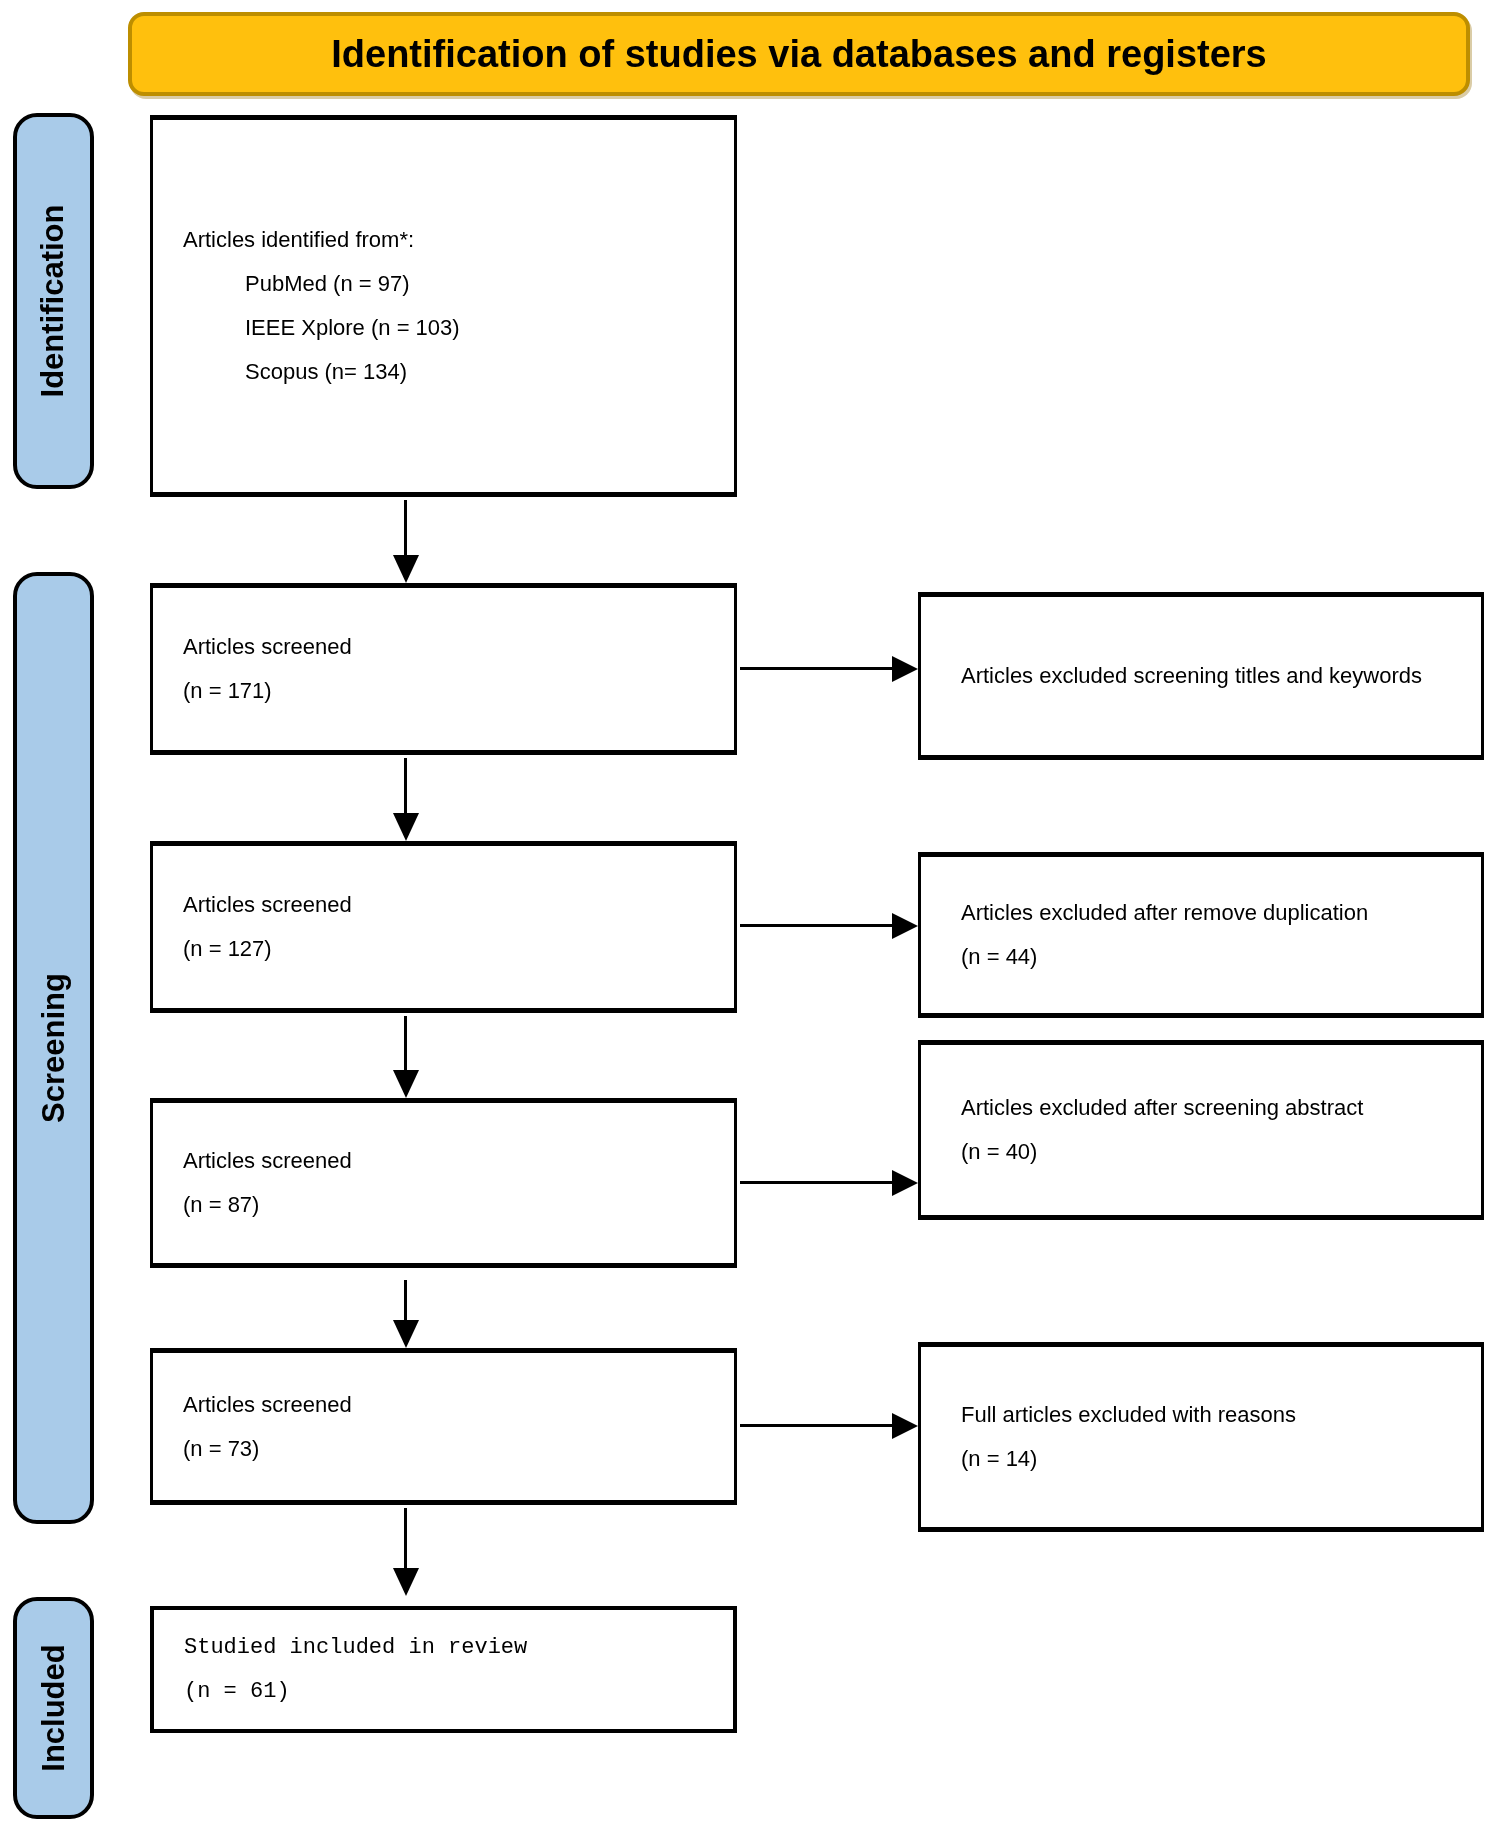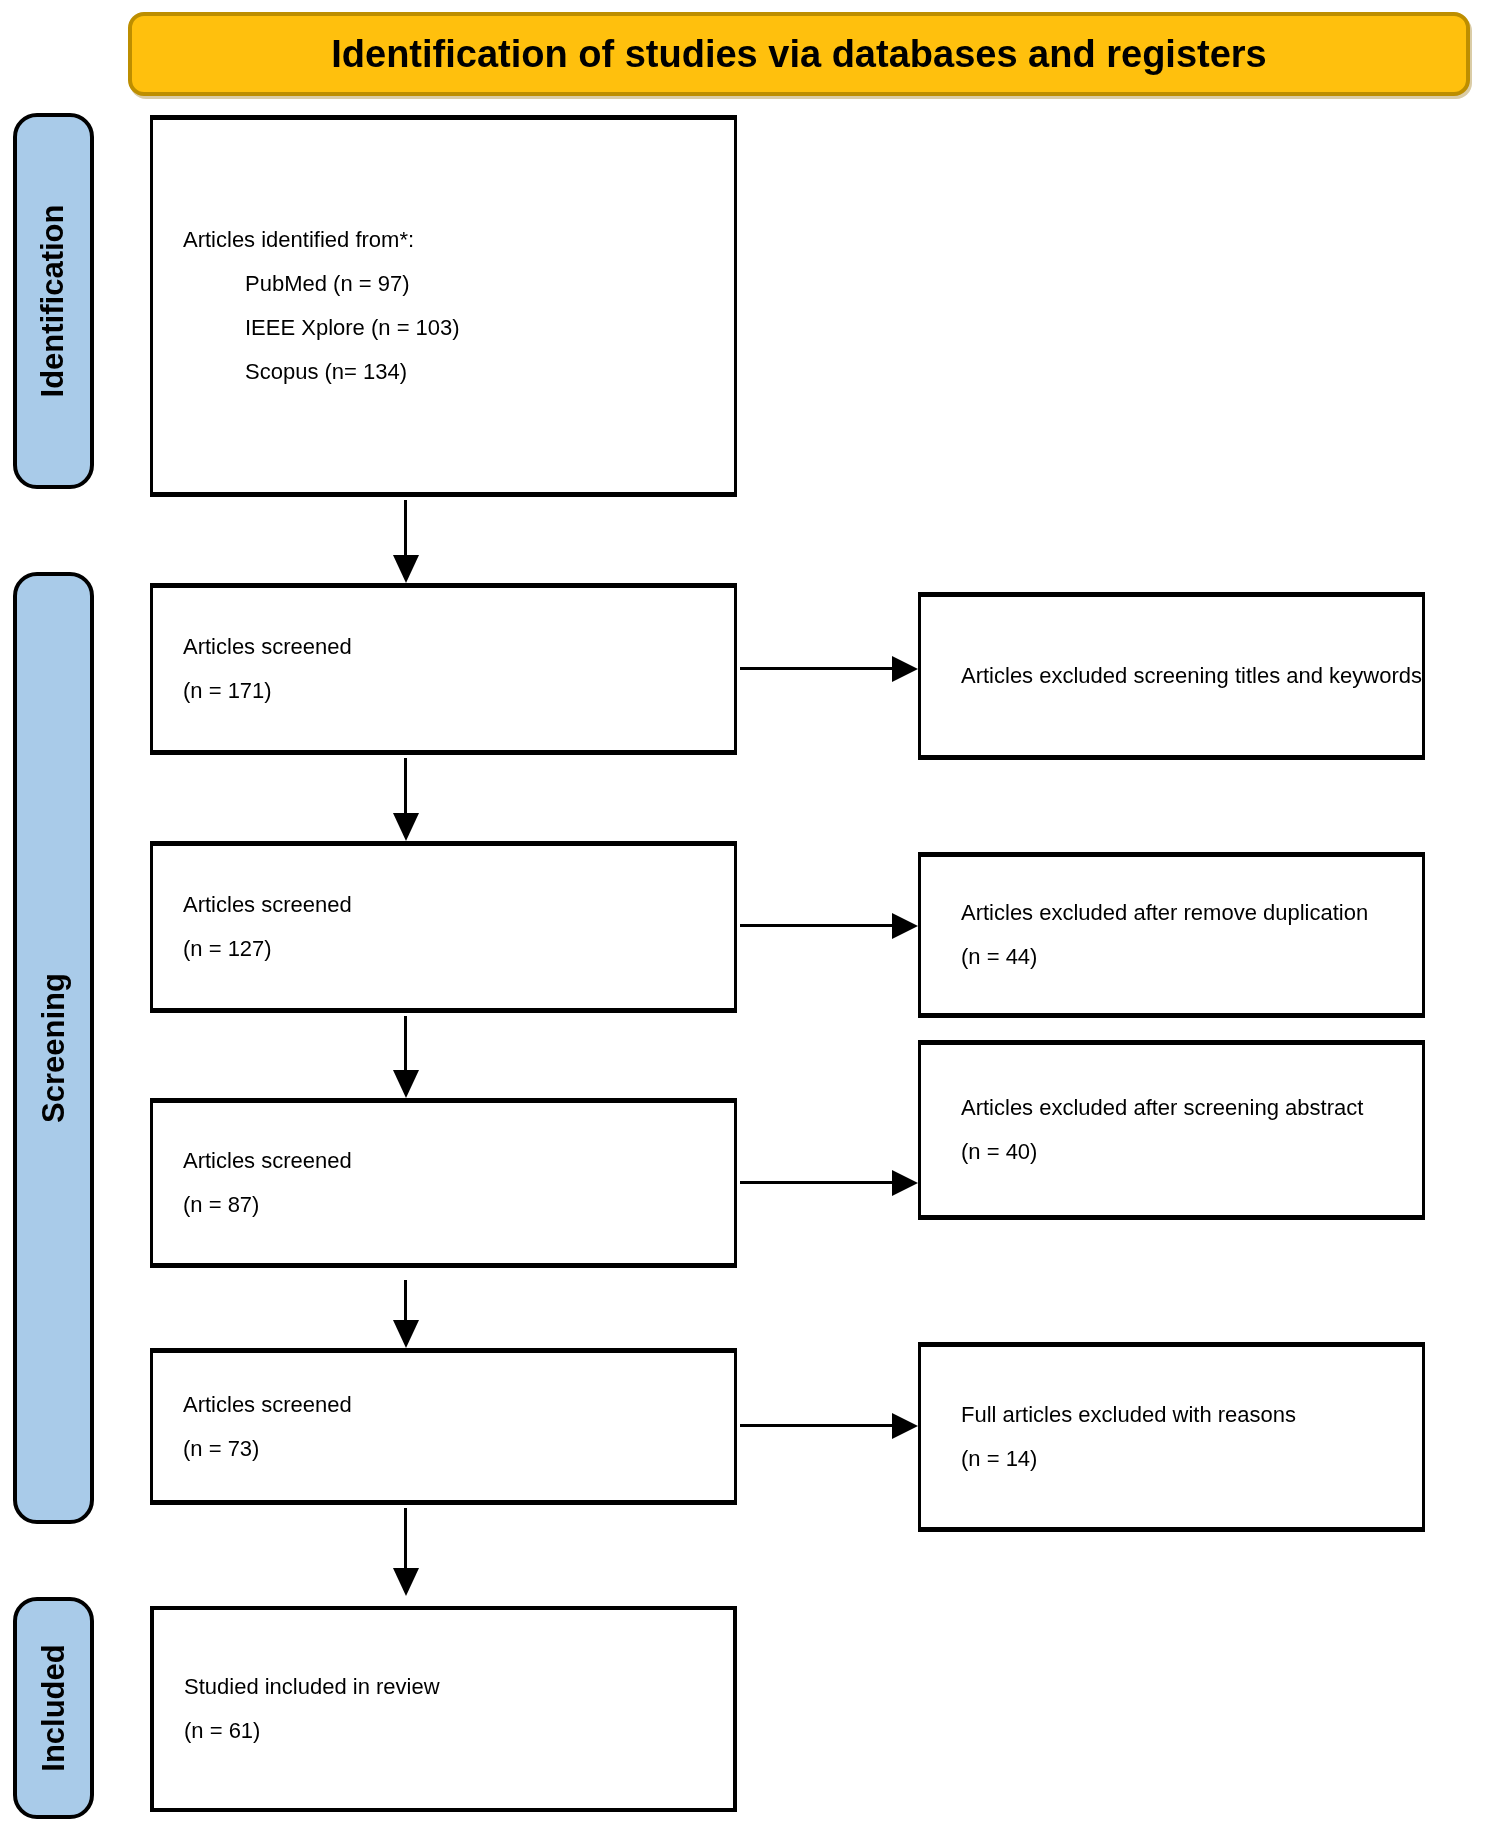--- a/index.html
+++ b/index.html
@@ -48,28 +48,28 @@
   .fbox {
     position: absolute;
     background: #ffffff;
     border: 3px solid #000000;
     border-top-width: 5px;
     border-bottom-width: 5px;
     display: flex; flex-direction: column; justify-content: center;
     font-size: 22px; line-height: 44px;
   }
   .fbox.left  { left: 150px; width: 587px; padding-left: 30px; padding-right: 12px; }
-  .fbox.right { left: 918px; width: 507px; padding-left: 40px; }
+  .fbox.right { left: 918px; width: 566px; padding-left: 40px; }
 
   .box-identified { top: 115px;  height: 382px; }
   .box-scr1 { top: 583px;  height: 172px; }
   .box-scr2 { top: 841px;  height: 172px; }
   .box-scr3 { top: 1098px; height: 170px; }
   .box-scr4 { top: 1348px; height: 157px; }
-  .box-included { top: 1606px; height: 206px; border-width: 4px; }
+  .box-included { top: 1606px; height: 127px; border-width: 4px; font-family: Liberation Mono, monospace; }
 
   .box-exc1 { top: 592px;  height: 168px; }
   .box-exc2 { top: 852px;  height: 166px; }
   .box-exc3 { top: 1040px; height: 180px; }
   .box-exc4 { top: 1342px; height: 190px; }
 
   .src-line { padding-left: 62px; }
 
   
   .arrow-v {

